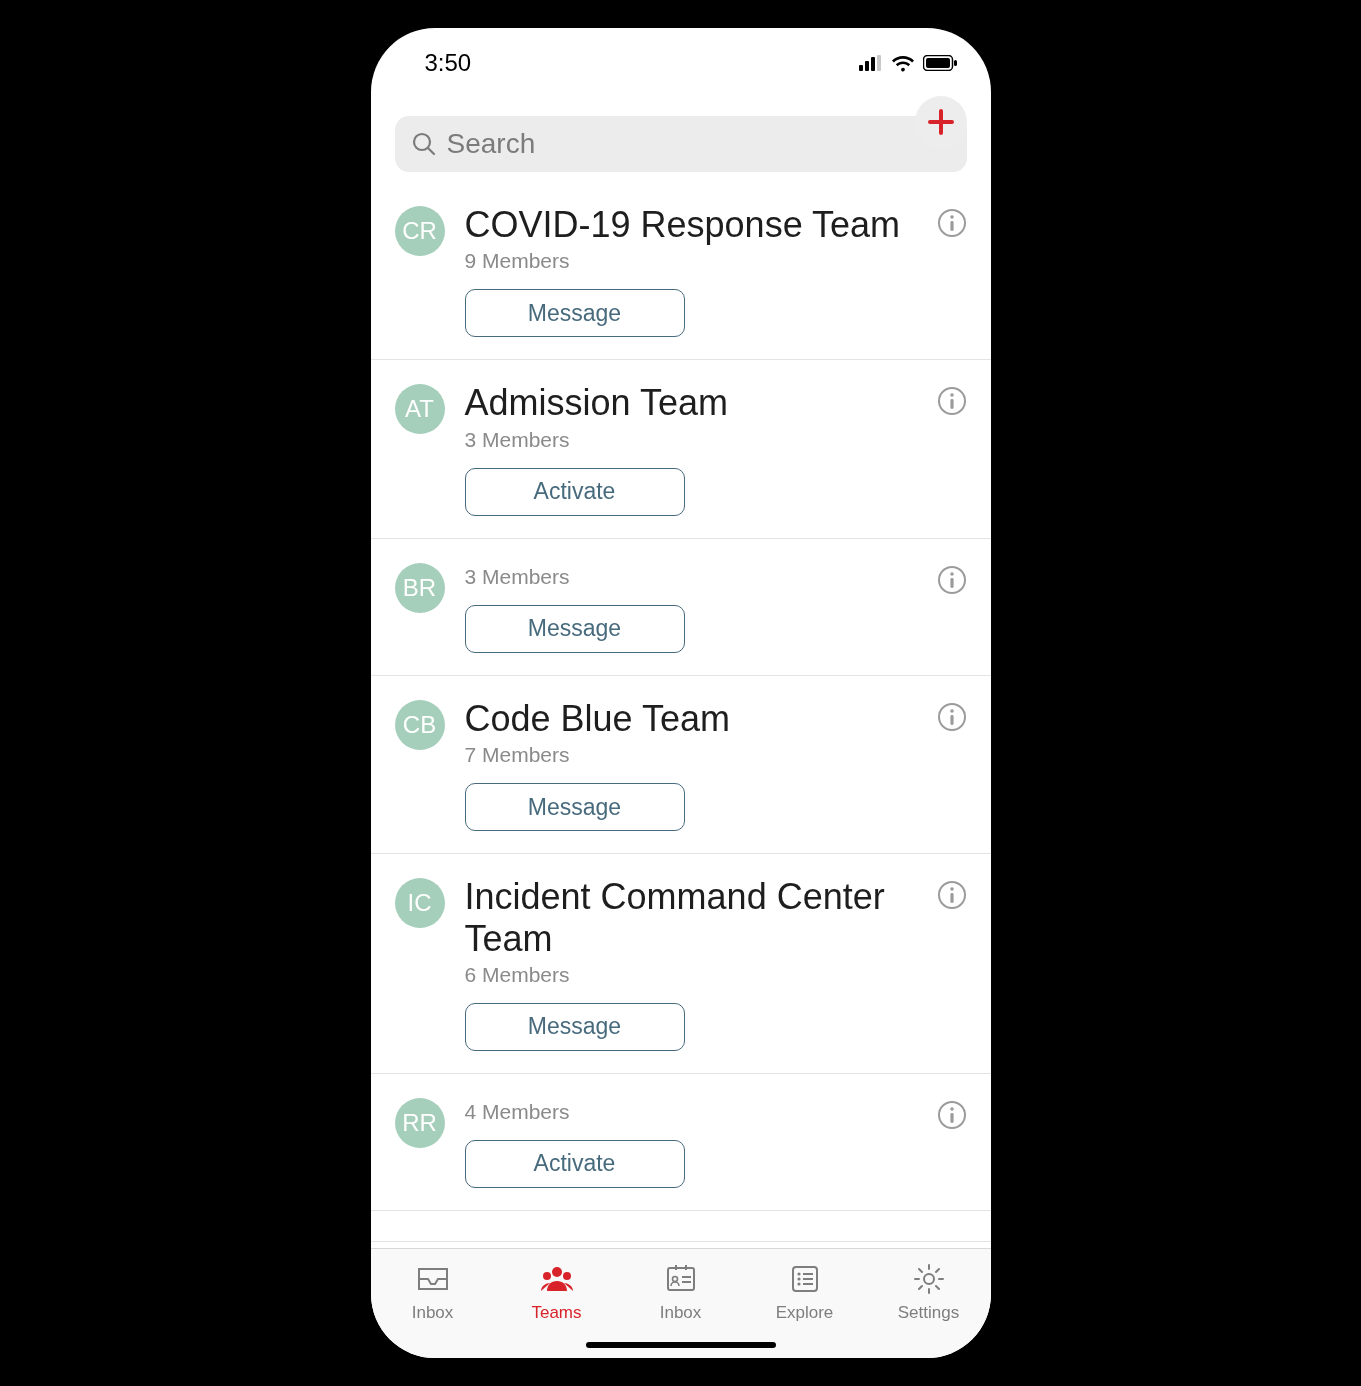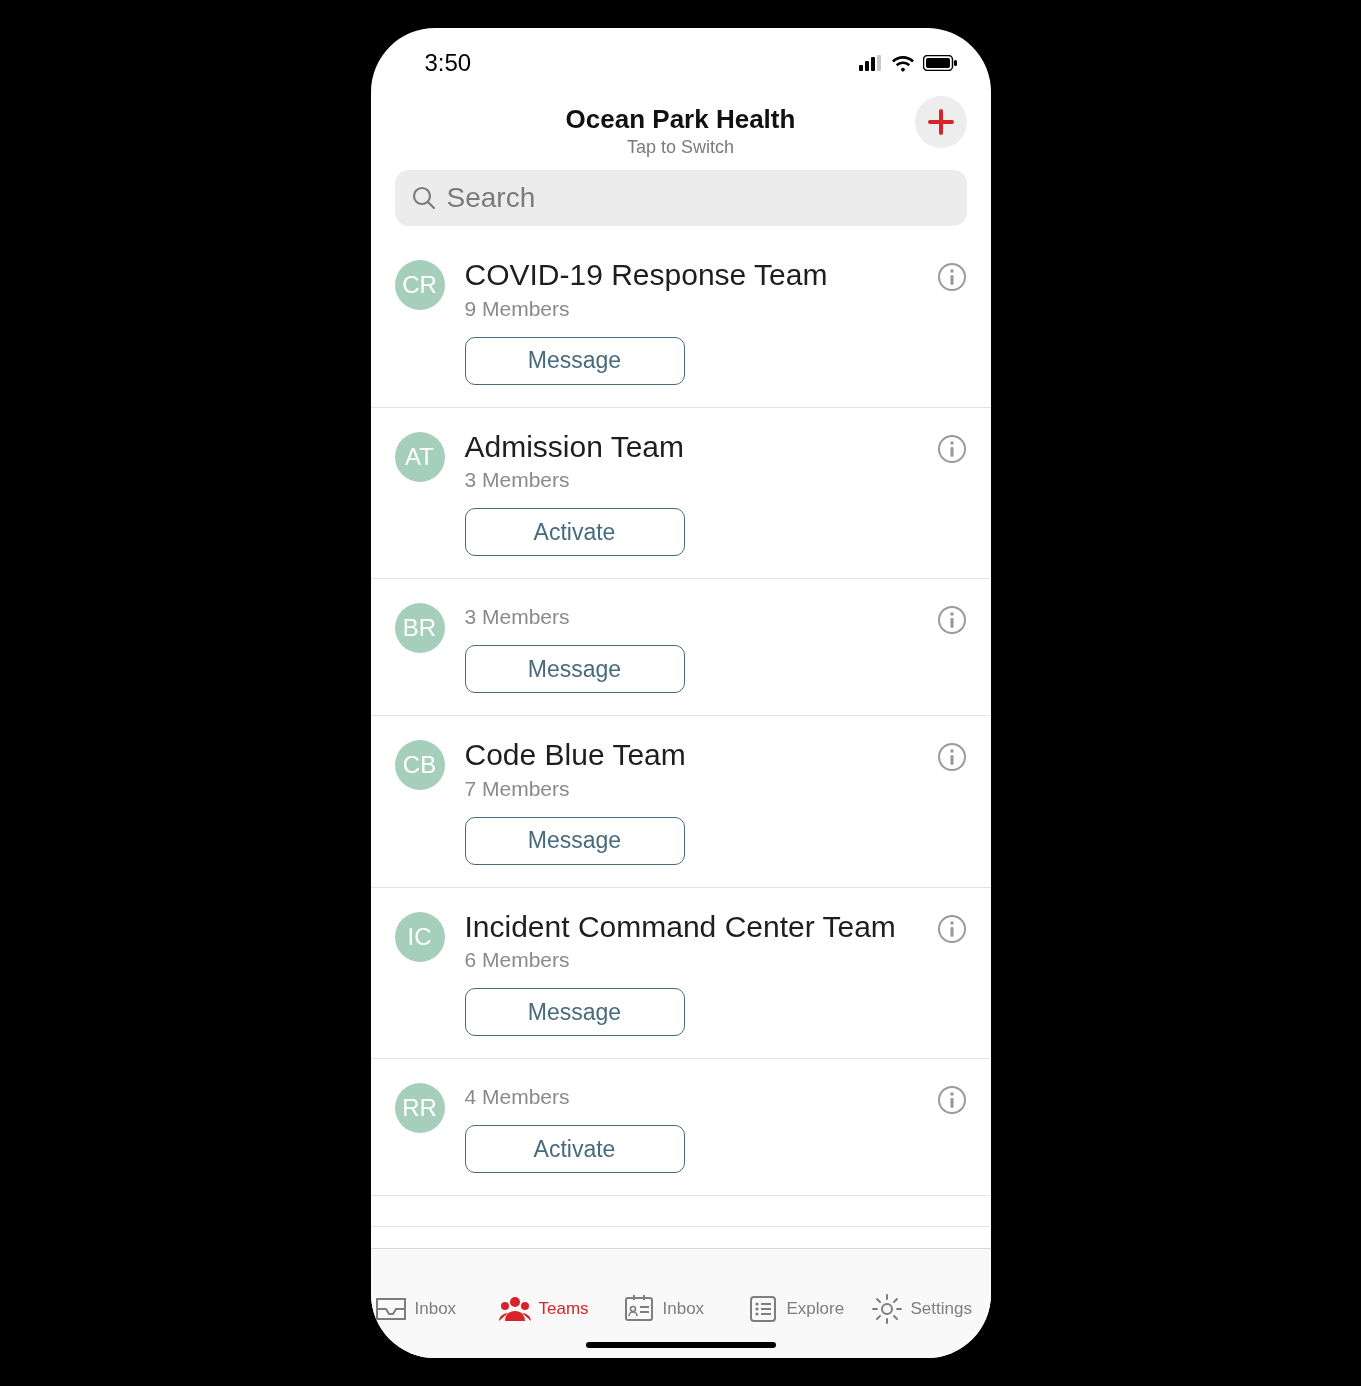--- a/index.html
+++ b/index.html
@@ -63,21 +63,21 @@
     position:relative;
   }
   .avatar{
     width:50px; height:50px; border-radius:50%;
     background:#a5cfba; color:#fff;
     font-size:24px; font-weight:500;
     display:flex; align-items:center; justify-content:center;
     flex-shrink:0; margin-right:20px; margin-top:2px;
   }
   .row-mid{flex:1; min-width:0;}
-  .team-name{font-size:30px; color:#1e1e1e; font-weight:400; line-height:1.15;}
+  .team-name{font-size:36px; color:#1e1e1e; font-weight:400; line-height:1.15;}
   .team-sub{font-size:21px; color:#8a8a8a; margin-top:4px;}
   .action-btn{
     margin-top:16px;
     width:220px; height:48px;
     border:1px solid #476a7d; border-radius:10px;
     background:#fff; color:#476a7d;
     font-size:23px; font-weight:500;
     display:flex; align-items:center; justify-content:center;
   }
   .info-btn{
@@ -85,21 +85,21 @@
     width:30px; height:30px;
   }
 
   .tabbar{
     height:110px;
     border-top:1px solid #d9d9d9;
     background:#f9f9f9;
     display:flex;
   }
   .tab{
-    flex:1; display:flex; flex-direction:row;
+    flex:1; display:flex; flex-direction:column;
     align-items:center; justify-content:flex-start;
     padding-top:10px; gap:4px;
     color:#7e7e7e; font-size:17px;
   }
   .tab.active{color:#d8232a;}
   .tab svg{width:40px; height:40px;}
   .home-ind{
     position:absolute; bottom:10px; left:50%;
     transform:translateX(-50%);
     width:190px; height:6px; border-radius:4px;
@@ -127,24 +127,20 @@
         </svg>
       <svg width="34" height="16" viewBox="0 0 34 16">
           <rect x="0.5" y="0.5" width="29" height="15" rx="4" fill="none" stroke="#000" stroke-width="1.5"></rect>
           <rect x="3" y="3" width="24" height="10" rx="2" fill="#000"></rect>
           <rect x="31" y="5" width="3" height="6" rx="1.5" fill="#000"></rect>
         </svg>
     </div>
   </div>
 
   <div class="header">
-    <div class="header-center">
-      <div class="header-title">Ocean Park Health</div>
-      <div class="header-sub">Tap to Switch</div>
-    </div>
     <div class="add-btn">
       <svg width="28" height="28" viewBox="0 0 28 28">
           <path d="M14 3v22M3 14h22" stroke="#d8232a" stroke-width="4" stroke-linecap="round"></path>
         </svg>
     </div>
   </div>
 
   <div class="search-wrap">
     <div class="search">
       <svg width="26" height="26" viewBox="0 0 26 26">

